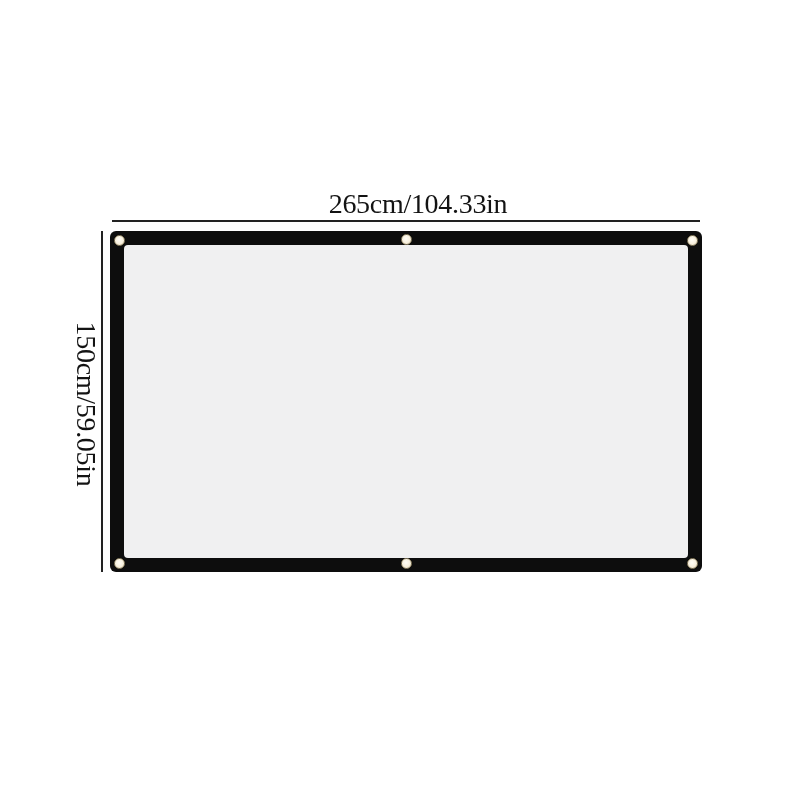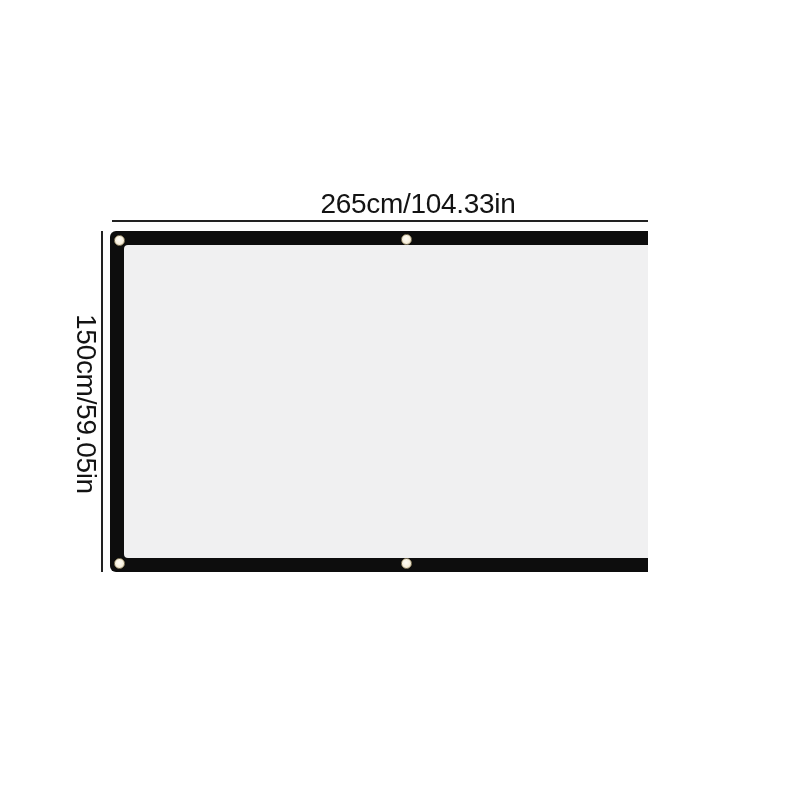--- a/index.html
+++ b/index.html
@@ -2,25 +2,25 @@
 <html><head>
 <meta charset="utf-8">
 <style>
   html, body {
     margin: 0;
     padding: 0;
     background: #ffffff;
   }
   .canvas {
     position: relative;
-    width: 648px;
+    width: 800px;
     height: 800px;
     background: #ffffff;
     overflow: hidden;
-    font-family: Liberation Sans, sans-serif;
+    font-family: Liberation Serif, serif;
   }
 
   
   .dim-label {
     position: absolute;
     color: #131313;
     font-size: 28px;
     line-height: 1;
     white-space: nowrap;
     letter-spacing: -0.3px;

